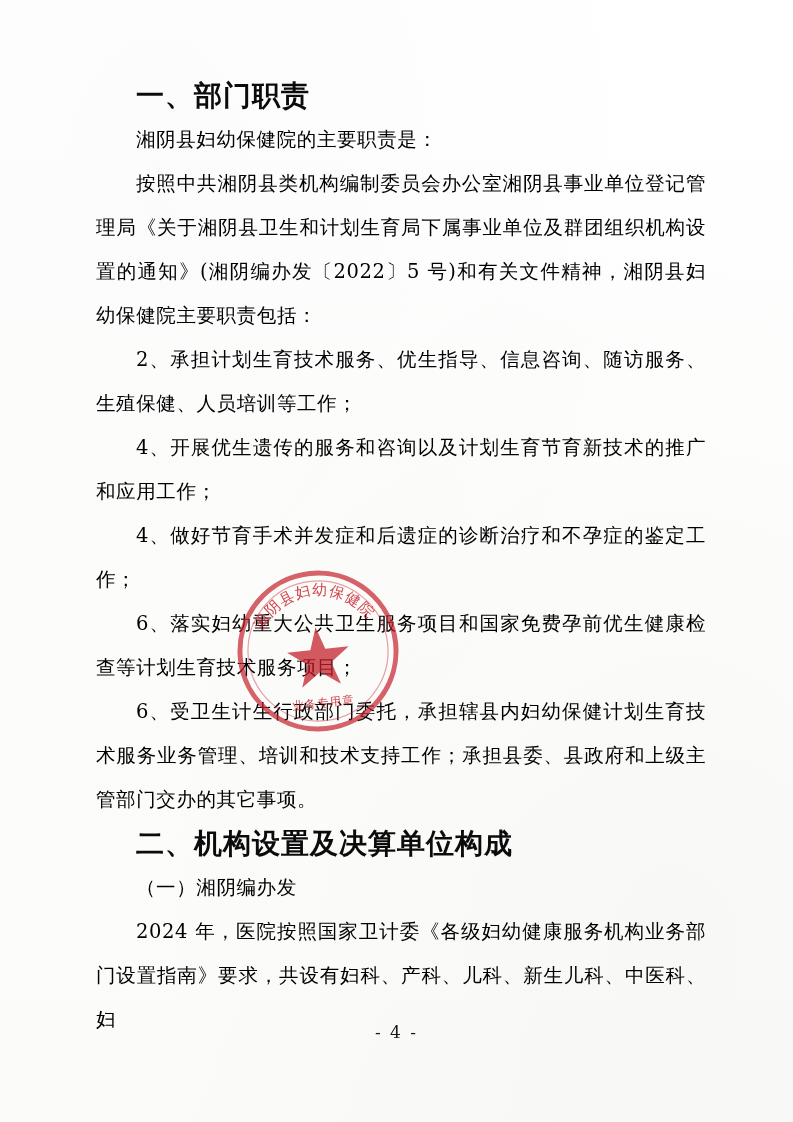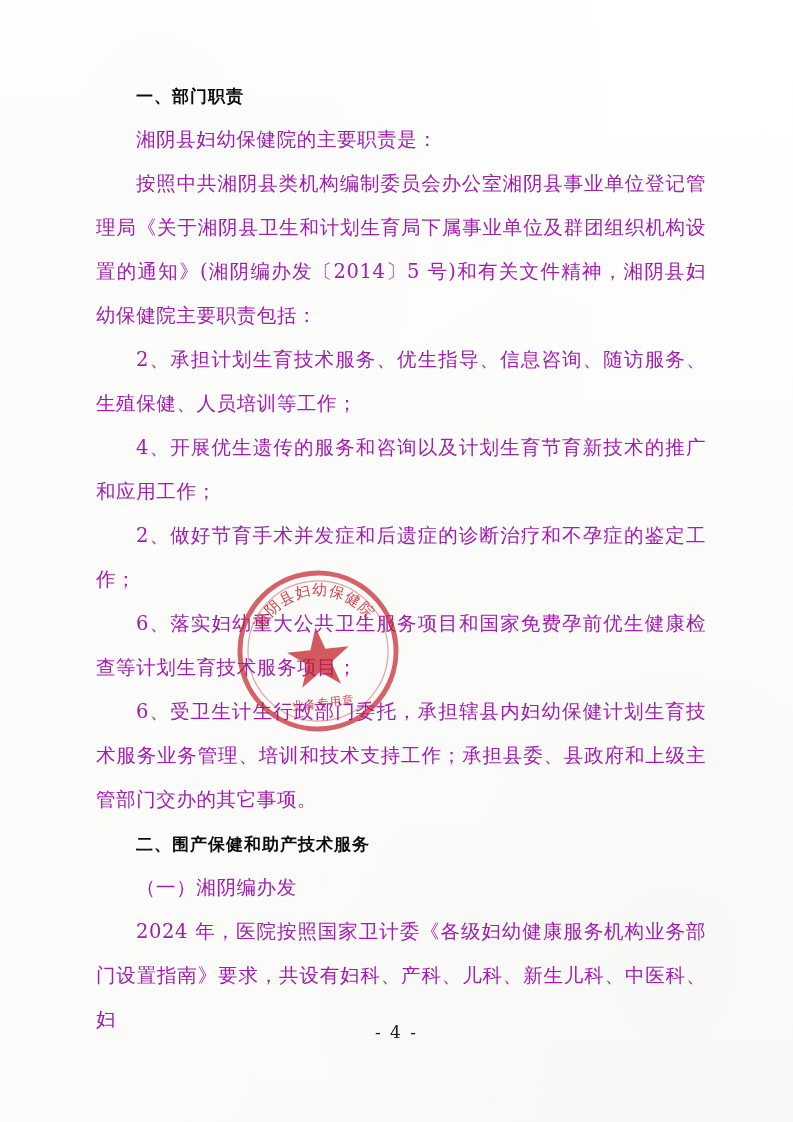--- a/index.html
+++ b/index.html
@@ -31,33 +31,33 @@
   .content {
     position: absolute;
     left: 96px;
     top: 74px;
     width: 610px;
   }
   .para {
     font-family: "DejaVu Serif", serif;
     font-size: 19.5px;
     line-height: 44px;
-    color: #a21caf;
+    color: #000000;
     text-align: justify;
     text-justify: inter-ideograph;
     margin: 0 0 0 0;
     letter-spacing: 0.6px;
   }
   .para.indent {
     text-indent: 40px;
   }
   .heading {
     font-family: "DejaVu Serif", serif;
     font-weight: bold;
-    font-size: 17px;
+    font-size: 28px;
     line-height: 44px;
     color: #0b0b0b;
     text-indent: 40px;
     letter-spacing: 1px;
     margin: 0;
   }
   .footer-page {
     position: absolute;
     left: 0;
     right: 0;
@@ -95,27 +95,27 @@
 </style>
 </head>
 <body>
 
 <div class="page">
   <div class="paper-tint"></div>
 
   <div class="content">
     <p class="heading">一、部门职责</p>
     <p class="para indent">湘阴县妇幼保健院的主要职责是：</p>
-    <p class="para indent">按照中共湘阴县类机构编制委员会办公室湘阴县事业单位登记管理局《关于湘阴县卫生和计划生育局下属事业单位及群团组织机构设置的通知》(湘阴编办发〔2014〕5 号)和有关文件精神，湘阴县妇幼保健院主要职责包括：</p>
+    <p class="para indent">按照中共湘阴县类机构编制委员会办公室湘阴县事业单位登记管理局《关于湘阴县卫生和计划生育局下属事业单位及群团组织机构设置的通知》(湘阴编办发〔2022〕5 号)和有关文件精神，湘阴县妇幼保健院主要职责包括：</p>
     <p class="para indent">2、承担计划生育技术服务、优生指导、信息咨询、随访服务、生殖保健、人员培训等工作；</p>
     <p class="para indent">4、开展优生遗传的服务和咨询以及计划生育节育新技术的推广和应用工作；</p>
-    <p class="para indent">2、做好节育手术并发症和后遗症的诊断治疗和不孕症的鉴定工作；</p>
+    <p class="para indent">4、做好节育手术并发症和后遗症的诊断治疗和不孕症的鉴定工作；</p>
     <p class="para indent">6、落实妇幼重大公共卫生服务项目和国家免费孕前优生健康检查等计划生育技术服务项目；</p>
     <p class="para indent">6、受卫生计生行政部门委托，承担辖县内妇幼保健计划生育技术服务业务管理、培训和技术支持工作；承担县委、县政府和上级主管部门交办的其它事项。</p>
-    <p class="heading">二、围产保健和助产技术服务</p>
+    <p class="heading">二、机构设置及决算单位构成</p>
     <p class="para indent">（一）湘阴编办发</p>
     <p class="para indent">2024 年，医院按照国家卫计委《各级妇幼健康服务机构业务部门设置指南》要求，共设有妇科、产科、儿科、新生儿科、中医科、妇</p>
   </div>
 
   <div class="seal">
     <svg width="172" height="172" viewBox="0 0 172 172" xmlns="http://www.w3.org/2000/svg">
       <circle cx="86" cy="86" r="78" fill="none" stroke="#c4202a" stroke-width="5" opacity="0.85"></circle>
       <circle cx="86" cy="86" r="70" fill="none" stroke="#c4202a" stroke-width="1.2" opacity="0.5"></circle>
       <path id="arcpath" d="M 24 92 A 62 62 0 0 1 148 92" fill="none" stroke="none"></path>
       <text class="seal-text">

